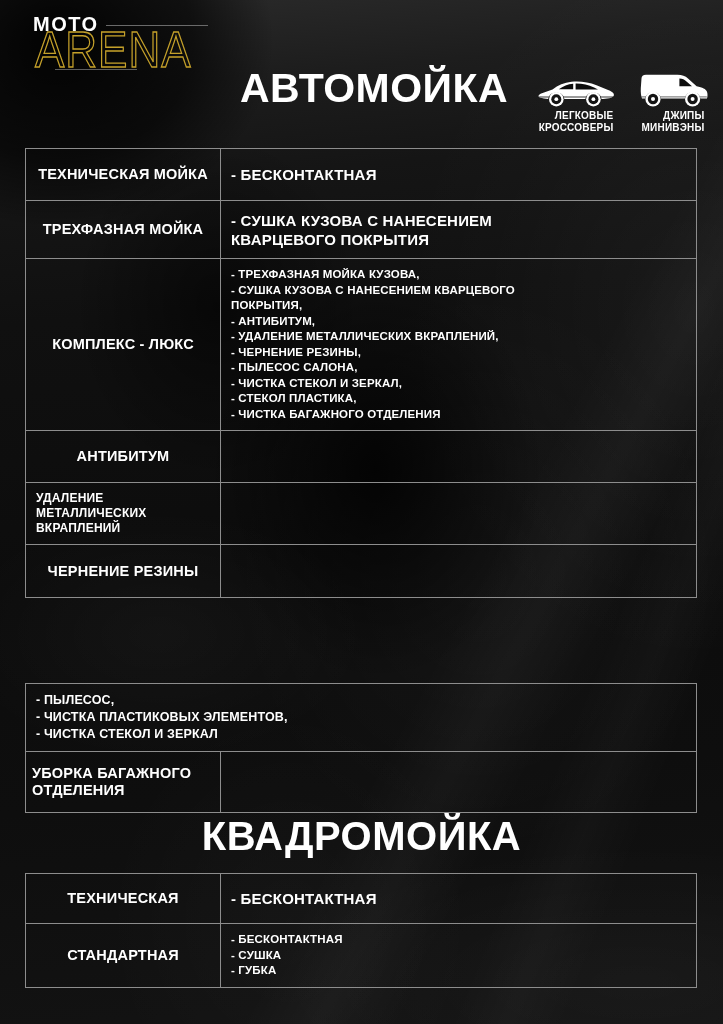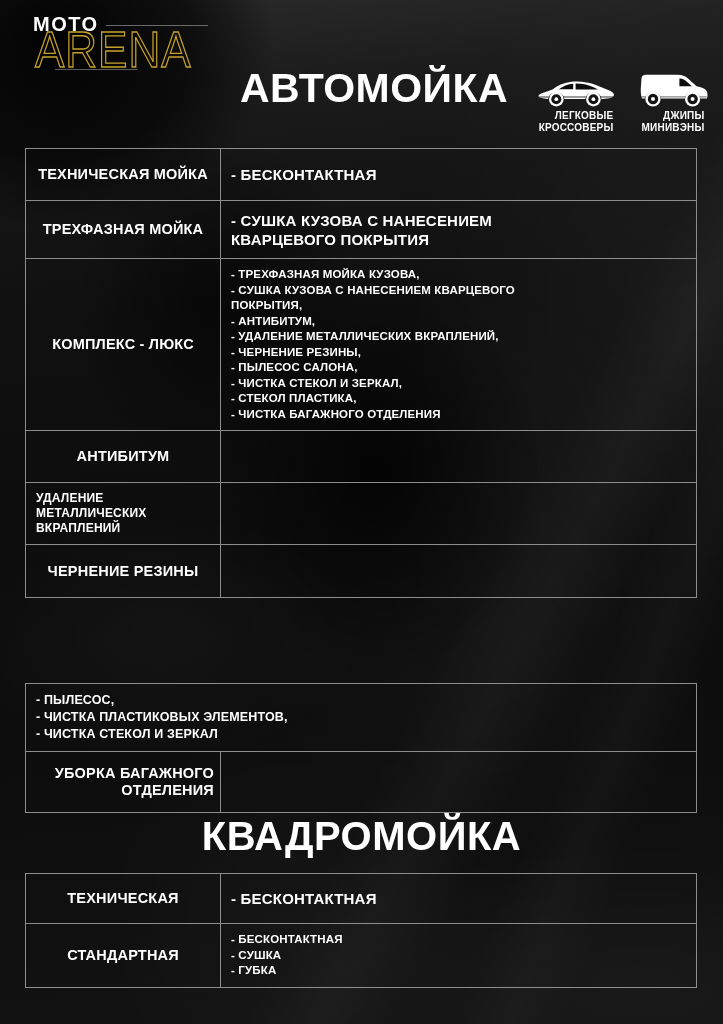--- a/index.html
+++ b/index.html
@@ -152,21 +152,21 @@
     border-right: 1px solid #8d8d8d;
     box-sizing: border-box;
     display: flex;
     align-items: center;
     justify-content: center;
     padding: 8px 6px;
     font-size: 14.5px;
     font-weight: bold;
     letter-spacing: 0.2px;
     line-height: 17px;
-    text-align: right;
+    text-align: left;
     color: #ffffff;
   }
   .cell-name.small {
     font-size: 12px;
     line-height: 15px;
     text-align: left;
     justify-content: flex-start;
     padding-left: 10px;
   }
   .cell-desc {

